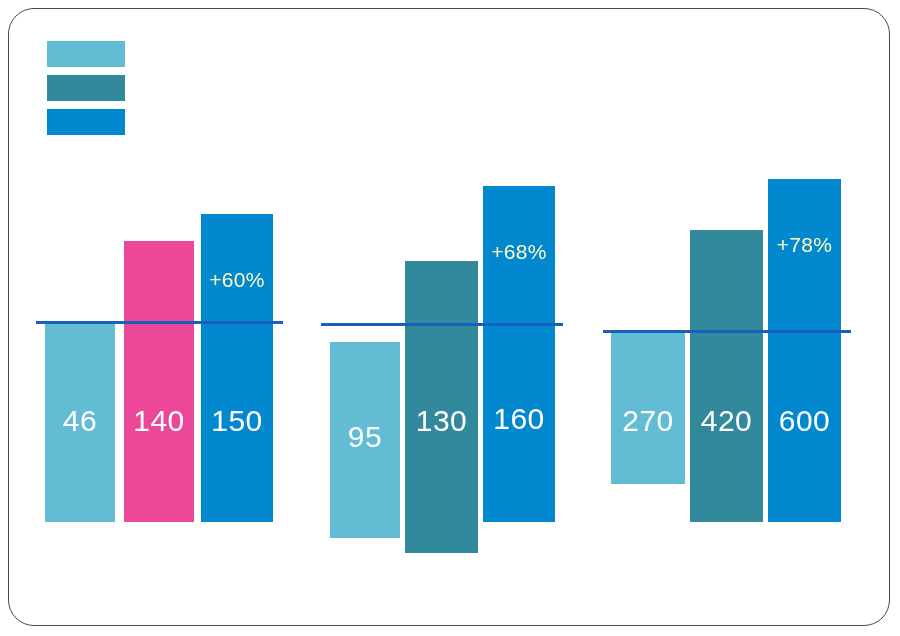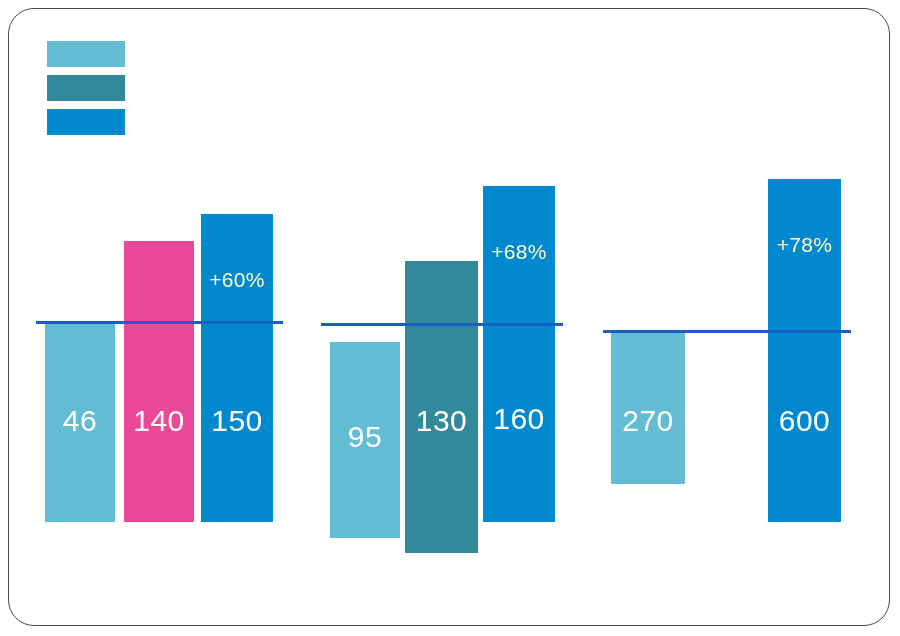--- a/index.html
+++ b/index.html
@@ -133,20 +133,23 @@
         <div class="bar" style="background: rgb(2, 136, 206); left: 474px; width: 72px; top: 177px; height: 336px; bottom: auto;">
           <div class="bar-value" style="top: 218px;">160</div>
           <div class="bar-delta" style="top: 55px;">+68%</div>
         </div>
         <div class="refline" style="background: rgb(26, 95, 191); left: 312px; width: 242px; top: 314px;"></div>
       </div>
       <div class="group" style="left: 0px; top: 0px; width: 882px;">
         <div class="bar" style="background: rgb(98, 189, 212); left: 602px; width: 74px; top: 324px; height: 151px; bottom: auto;">
           <div class="bar-value" style="top: 73px;">270</div>
         </div>
+        <div class="bar" style="background: rgb(50, 137, 156); left: 681px; width: 73px; top: 221px; height: 292px; bottom: auto;">
+          <div class="bar-value" style="top: 176px;">420</div>
+        </div>
         <div class="bar" style="background: rgb(2, 136, 206); left: 759px; width: 73px; top: 170px; height: 343px; bottom: auto;">
           <div class="bar-value" style="top: 227px;">600</div>
           <div class="bar-delta" style="top: 55px;">+78%</div>
         </div>
         <div class="refline" style="background: rgb(26, 95, 191); left: 594px; width: 248px; top: 321px;"></div>
       </div>
     </div>
 
 </div>
 

